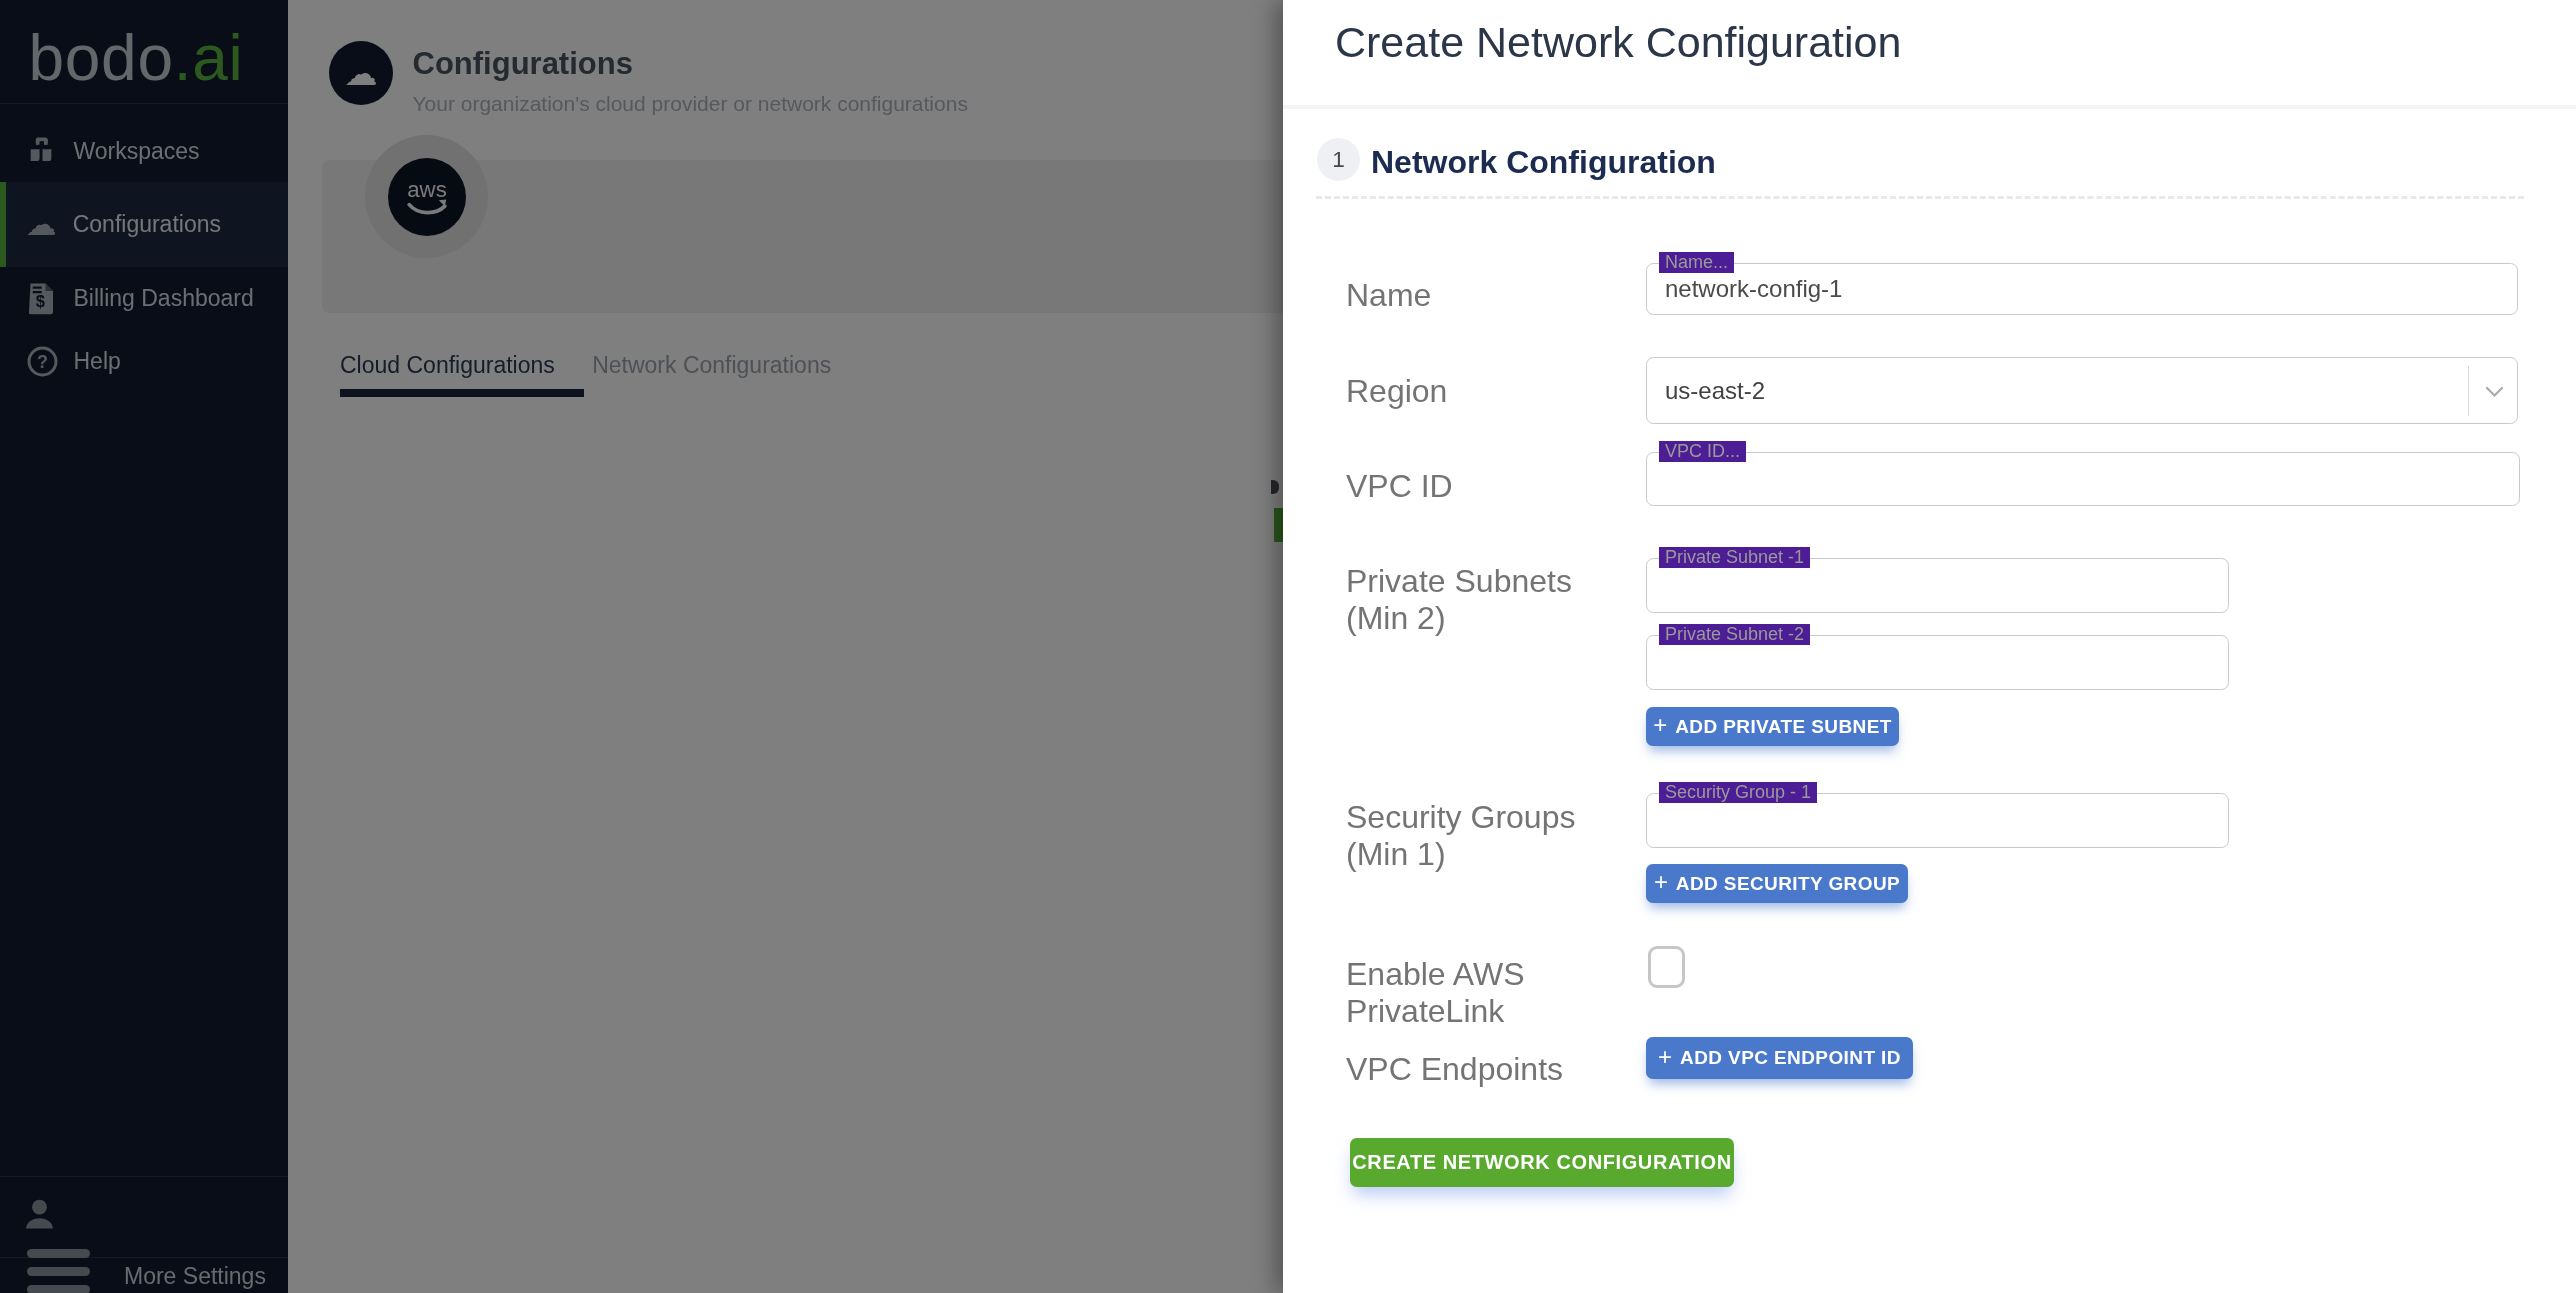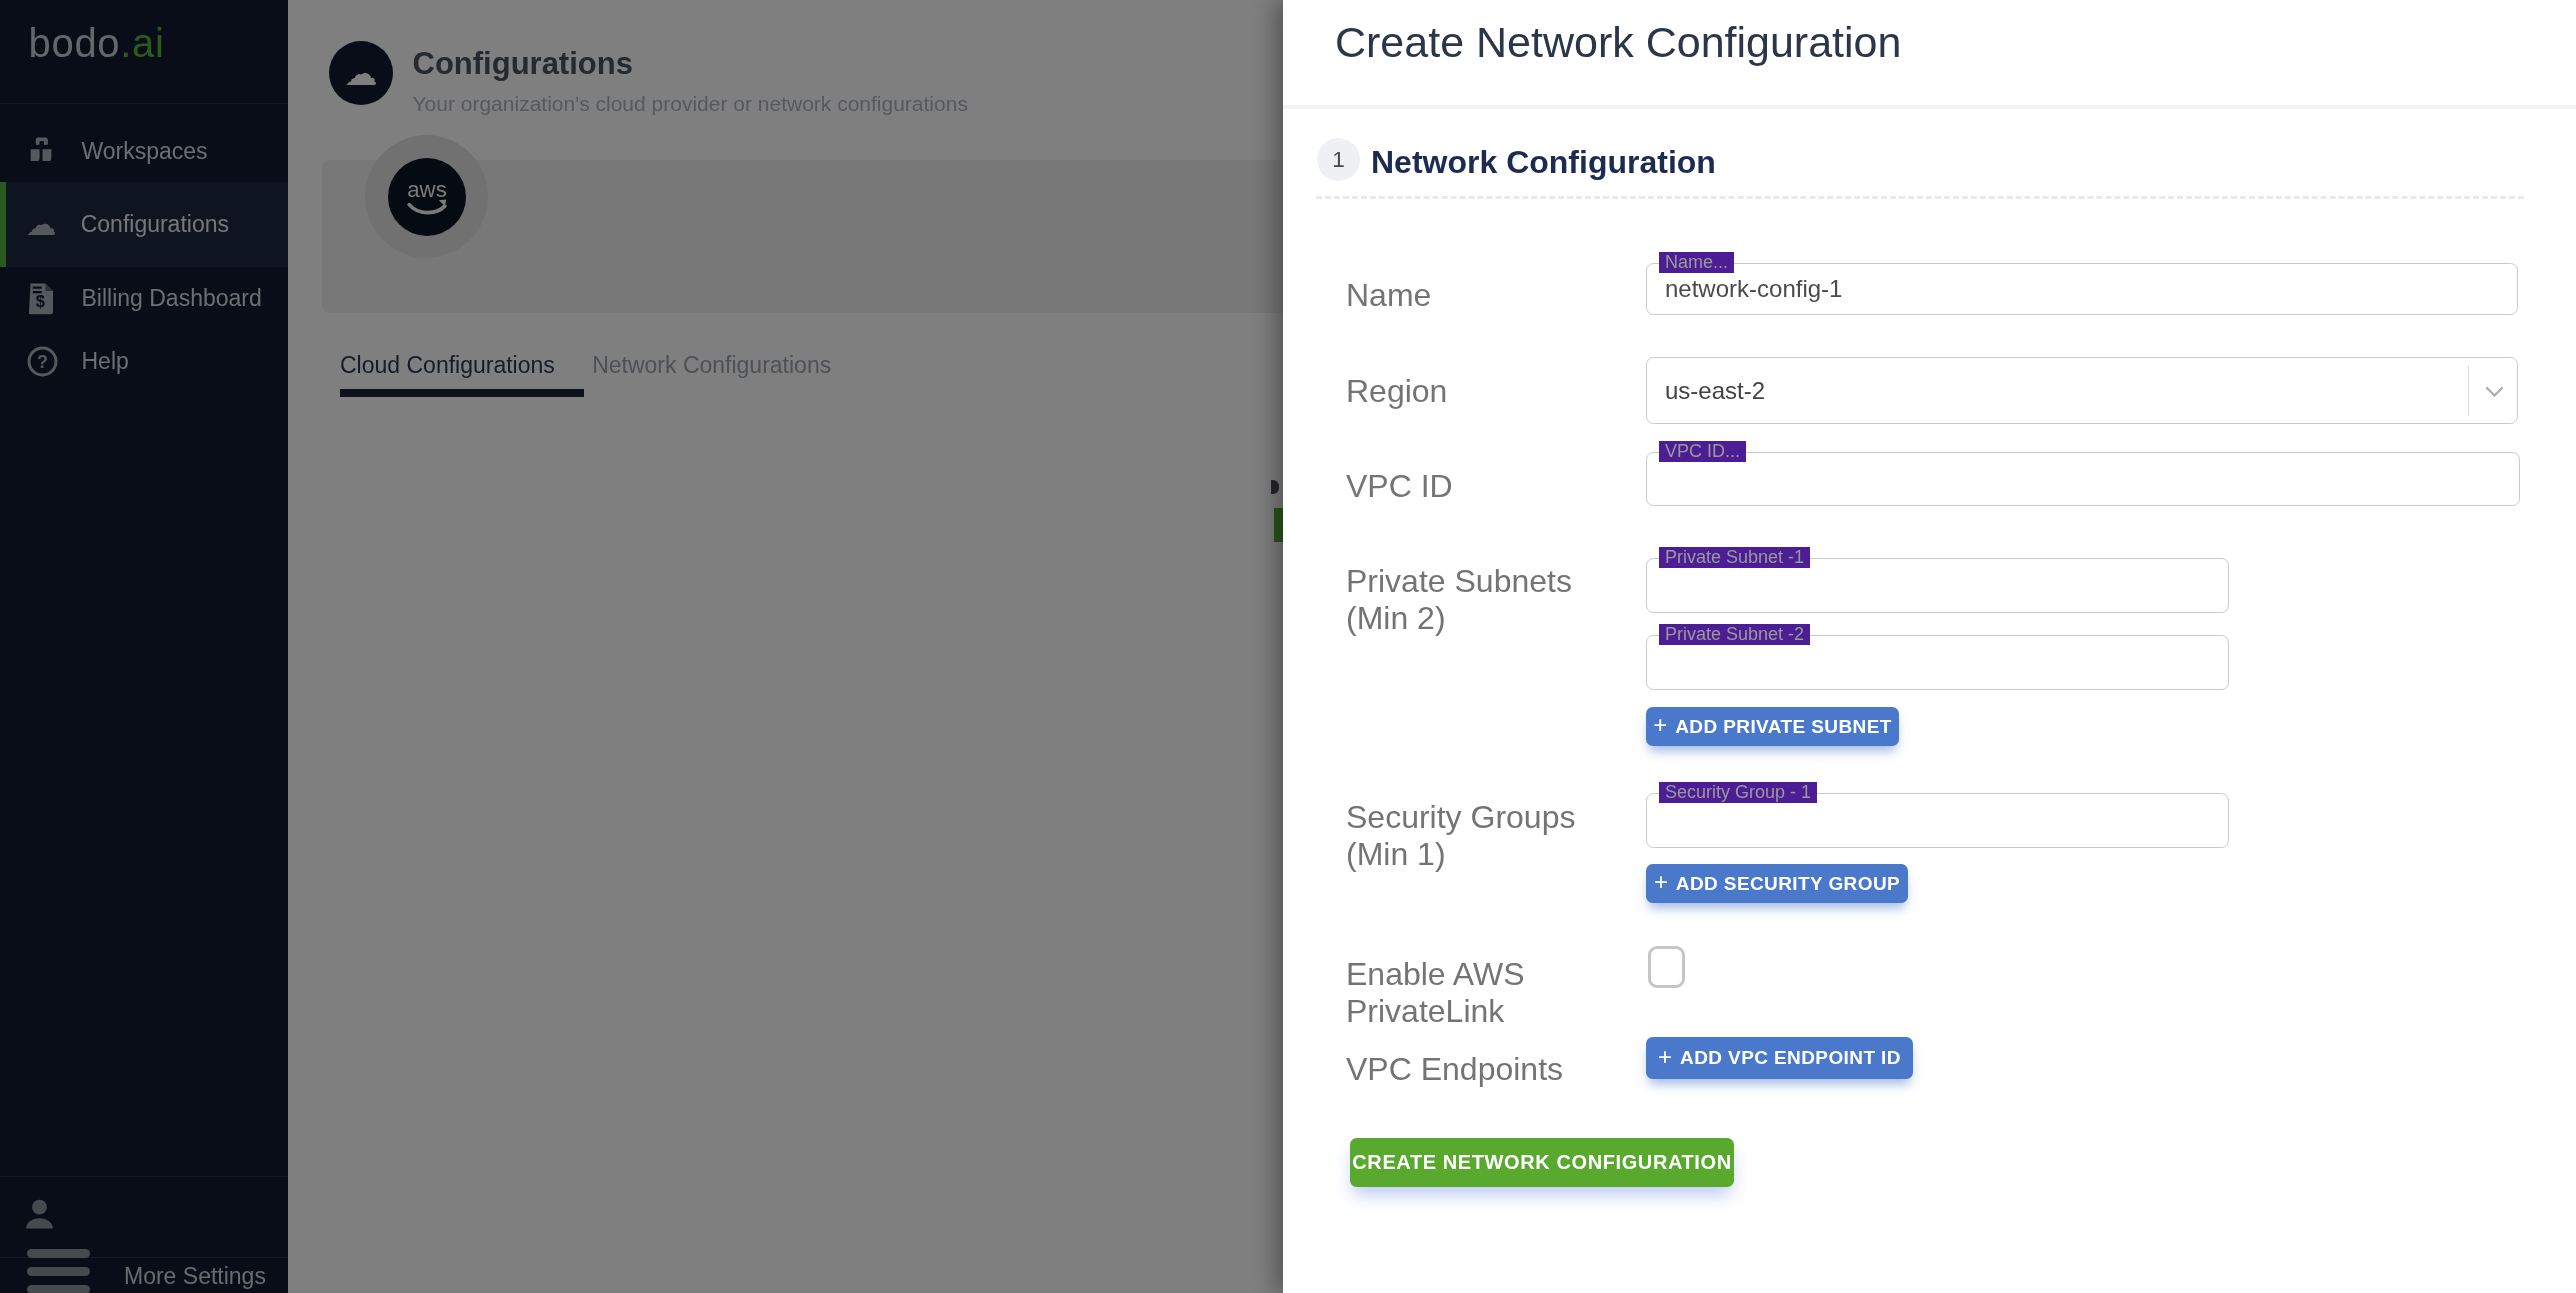--- a/index.html
+++ b/index.html
@@ -10,28 +10,28 @@
     position: relative;
   }
   #app { position: absolute; inset: 0; }
 
   
   .sidebar {
     position: absolute; left: 0; top: 0; width: 288px; height: 1294px;
     background: #131b2e; z-index: 1;
   }
   .logo {
-    font-size: 40px; font-weight: 500; letter-spacing: 0.7px;
+    font-size: 64px; font-weight: 500; letter-spacing: 0.7px;
     color: #c9ced5; padding: 21px 0 0 28.5px; height: 103px;
   }
   .logo .accent { color: #57b33c; }
   .side-divider { border-top: 0.7px solid #2a3349; width: 100%; }
   .side-nav { padding-top: 16.5px; }
   .side-item {
-    display: flex; align-items: center; gap: 20px;
+    display: flex; align-items: center; gap: 12px;
     padding: 15px 0 15px 22.5px; color: #d7dde4; font-size: 23px;
     cursor: pointer; position: relative;
   }
   .side-item .sicon { width: 39px; display: flex; justify-content: center; align-items: center; color: #aab1ba; font-size: 31px; }
   .side-item.active {
     background: #1d2840; border-left: 6.7px solid #57b33c;
     padding: 24px 0 24px 15.7px; color: #e8edf2;
   }
   .side-bottom { position: absolute; left: 0; bottom: 0; width: 100%; }
   .person-row { display: flex; align-items: center; padding: 16.5px 0 18px 18px; border-top: 0.7px solid #2a3349; }

